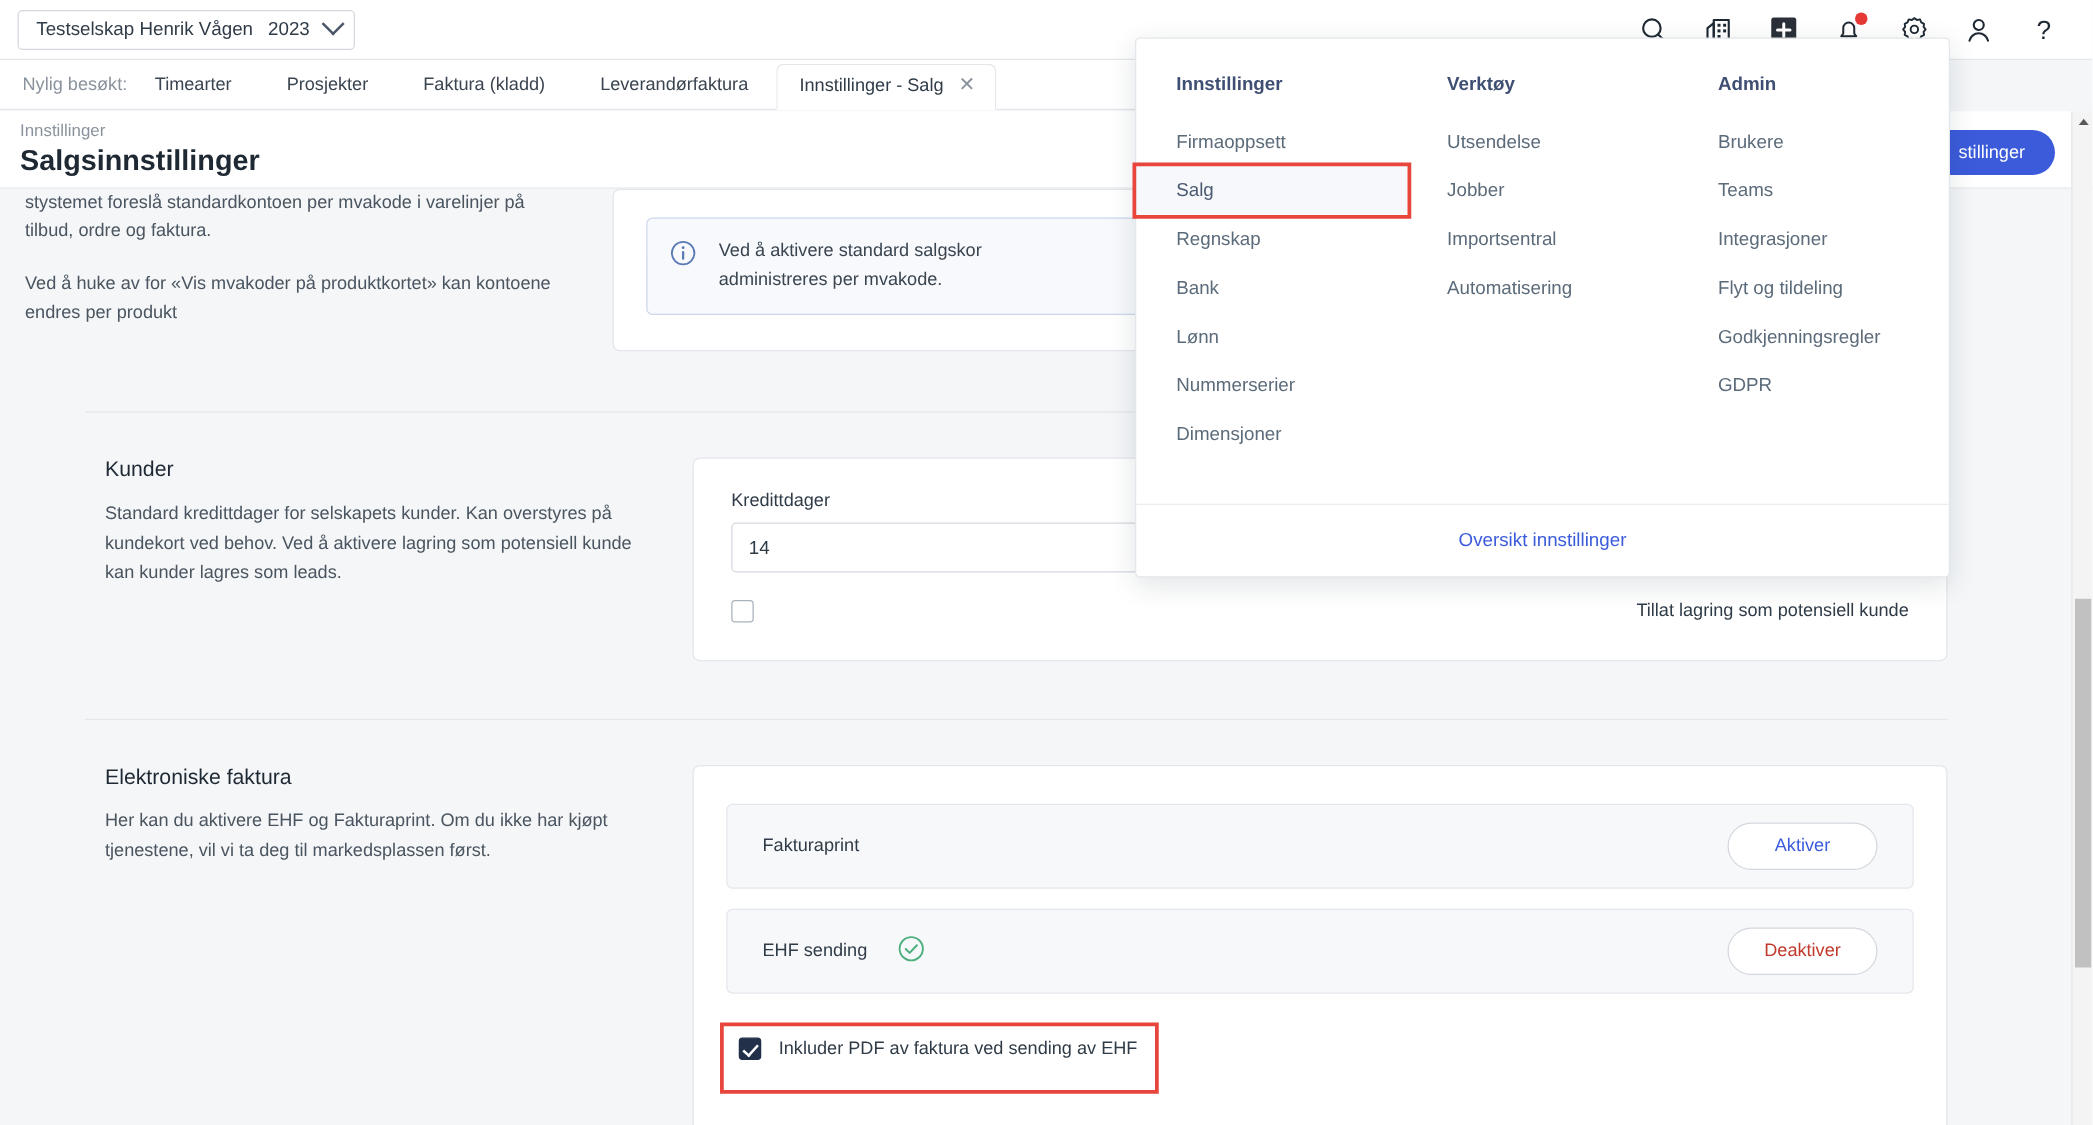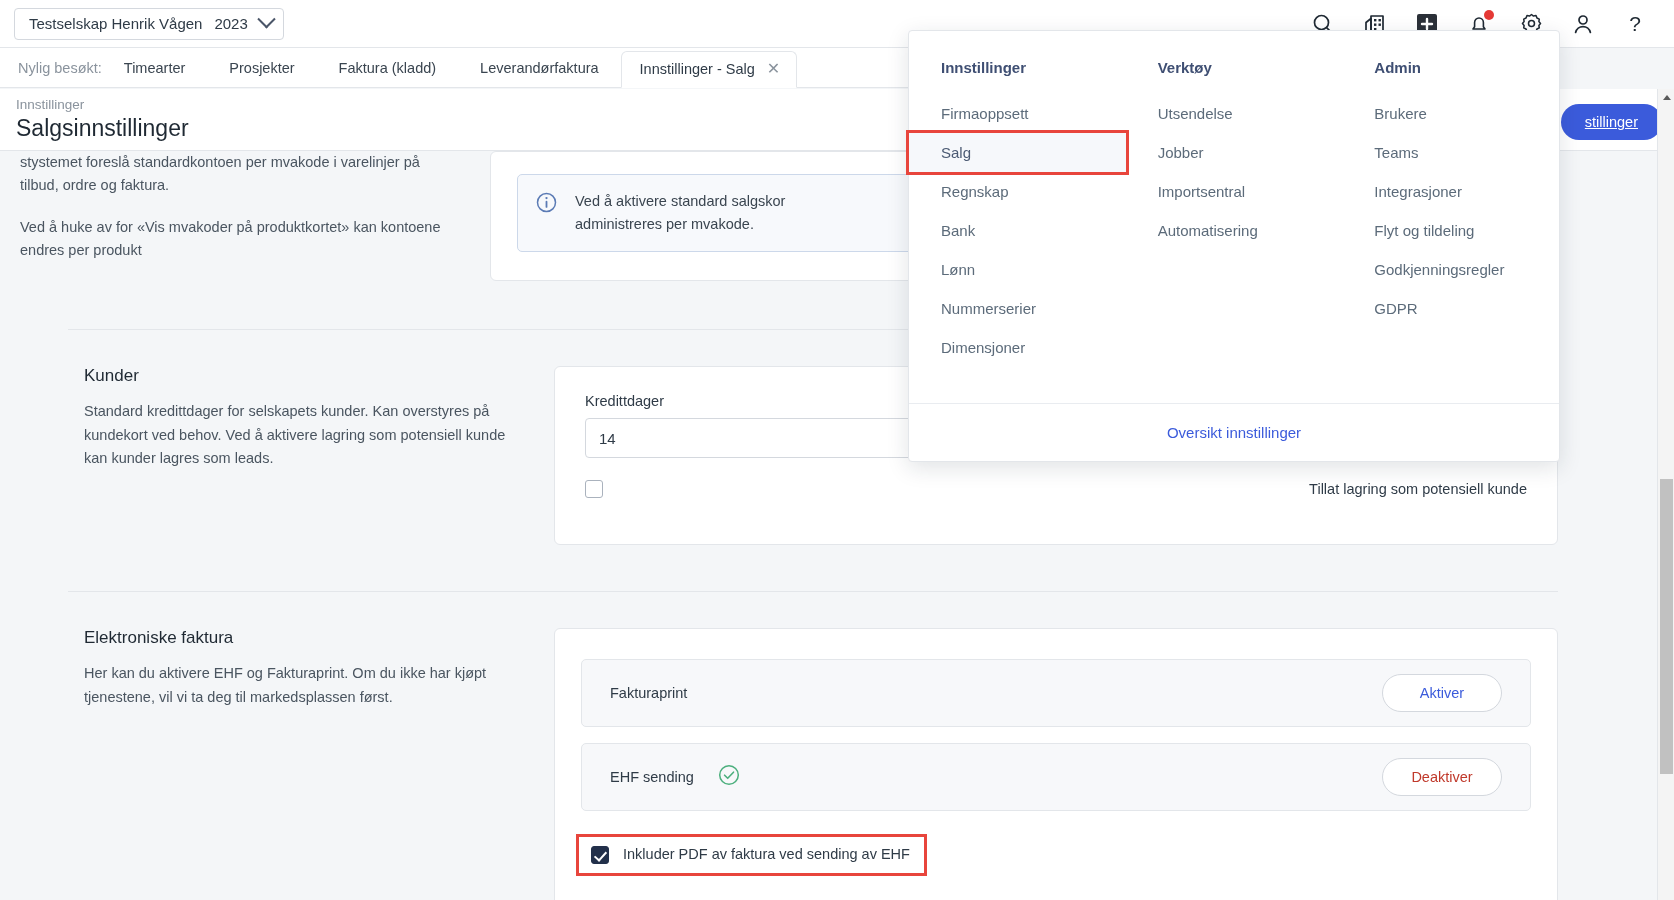--- a/index.html
+++ b/index.html
@@ -91,33 +91,32 @@
   
   .pagehead {
     position: absolute; top: 89px; left: 0;
     width: 1674px; height: 62px;
     background: #ffffff;
     border-bottom: 1px solid #e3e6ea;
     display: flex; align-items: center;
     padding-left: 16px;
   }
   .crumb { font-size: 13.5px; color: #8a939d; line-height: 1.35; }
-  .ptitle { font-size: 23px; color: #1f2933; font-weight: 400; line-height: 1.25; }
+  .ptitle { font-size: 23px; color: #1f2933; font-weight: 700; line-height: 1.25; }
   .head-btn {
-    position: absolute; right: 12px; top: 15px;
+    position: absolute; right: 30px; top: 15px;
     height: 36px;
     background: #3b5bdb;
     color: #ffffff;
     border: none; border-radius: 18px;
     padding: 0 24px;
     font-size: 14.5px;
     font-family: "Liberation Sans", sans-serif;
     cursor: pointer;
     white-space: nowrap;
-    text-decoration: underline;
   }
 
   
   .content {
     position: absolute; top: 151px; left: 0;
     width: 1656px; height: 749px;
     background: #f4f6f8;
     overflow: hidden;
   }
   .inner { padding: 0 18px 0 0; }
@@ -135,21 +134,21 @@
 
   .divider {
     height: 1px; background: #e3e6ea;
     margin: 0 80px 0 68px;
   }
 
   .card {
     background: #ffffff;
     border: 1px solid #e3e6ea;
     border-radius: 6px;
-    padding: 26px 30px 46px 30px;
+    padding: 26px 30px 30px 30px;
   }
 
   .infobox {
     display: flex; gap: 18px;
     background: #f7f9fc;
     border: 1px solid #ccd8ea;
     border-radius: 5px;
     padding: 15px 18px;
     font-size: 14.5px;
     color: #3a4550;
@@ -215,22 +214,22 @@
     font-size: 14.5px;
     font-family: "Liberation Sans", sans-serif;
     cursor: pointer;
   }
   .svc-btn.activate { color: #3b5bdb; }
   .svc-btn.deactivate { color: #c0392b; }
 
   .hl-box {
     outline: 3px solid #e8453c;
     background: #fff;
-    display: inline-flex; gap: 14px;
-    padding: 9px 14px 9px 12px;
+    display: inline-flex; align-items: center; gap: 14px;
+    padding: 9px 14px 24px 12px;
     margin-top: 26px;
     margin-left: -2px;
   }
 
   
   .menu {
     position: absolute;
     left: 908px; top: 30px;
     width: 652px;
     background: #ffffff;

